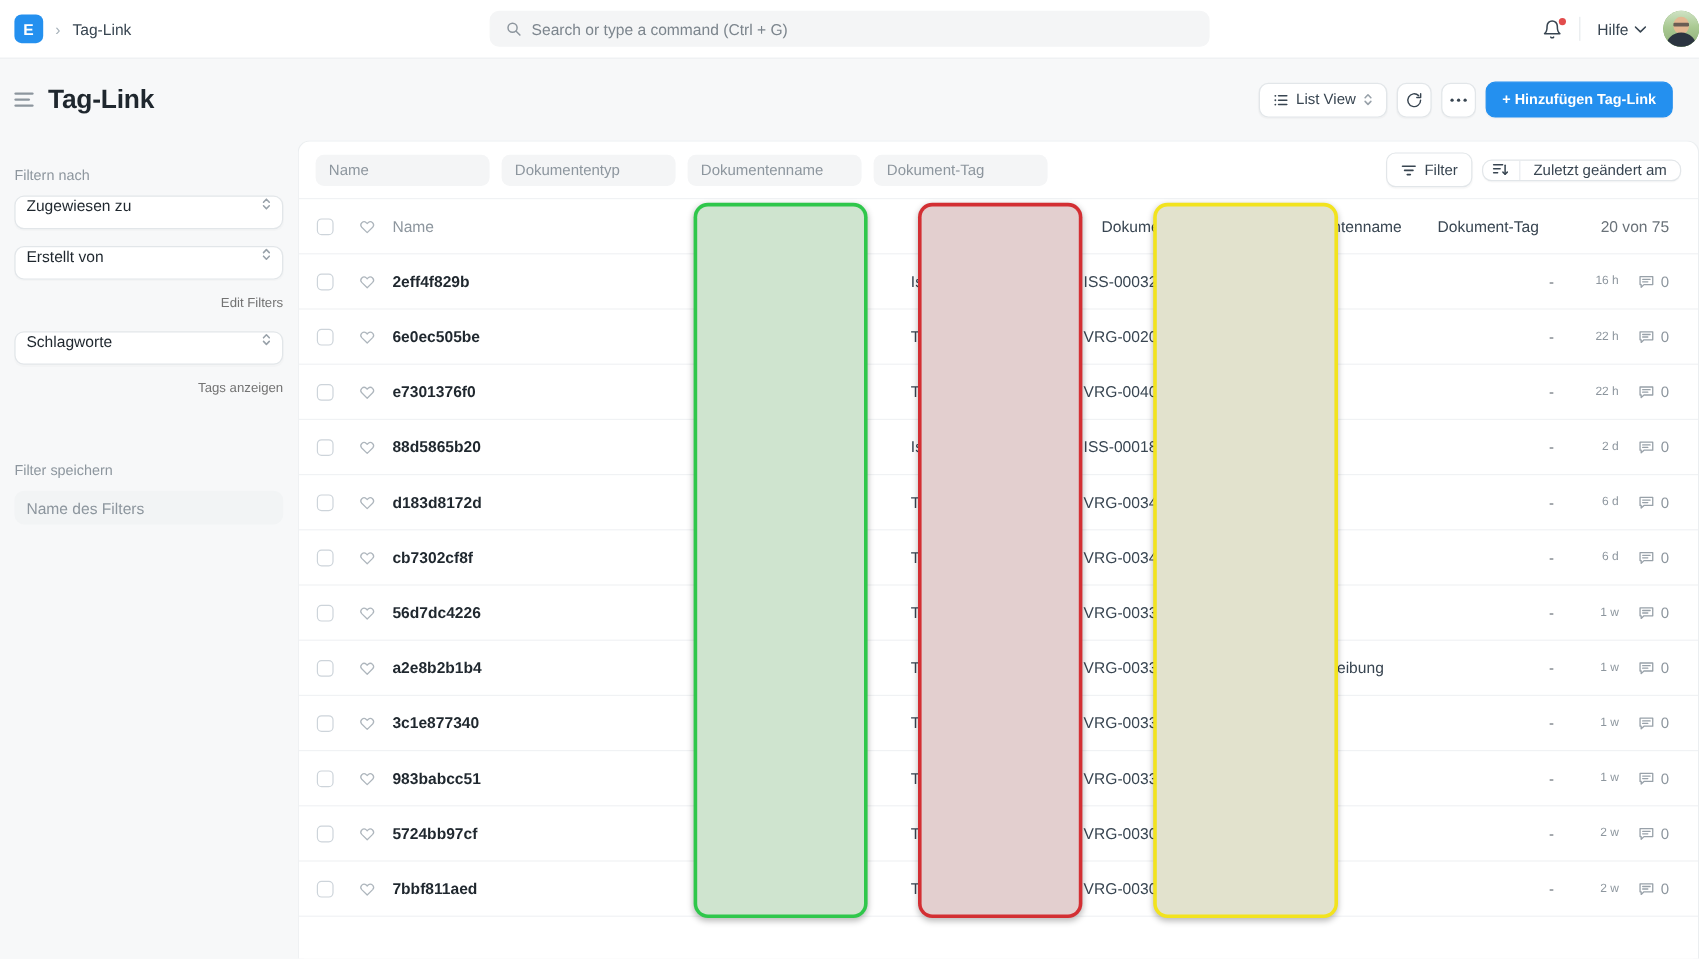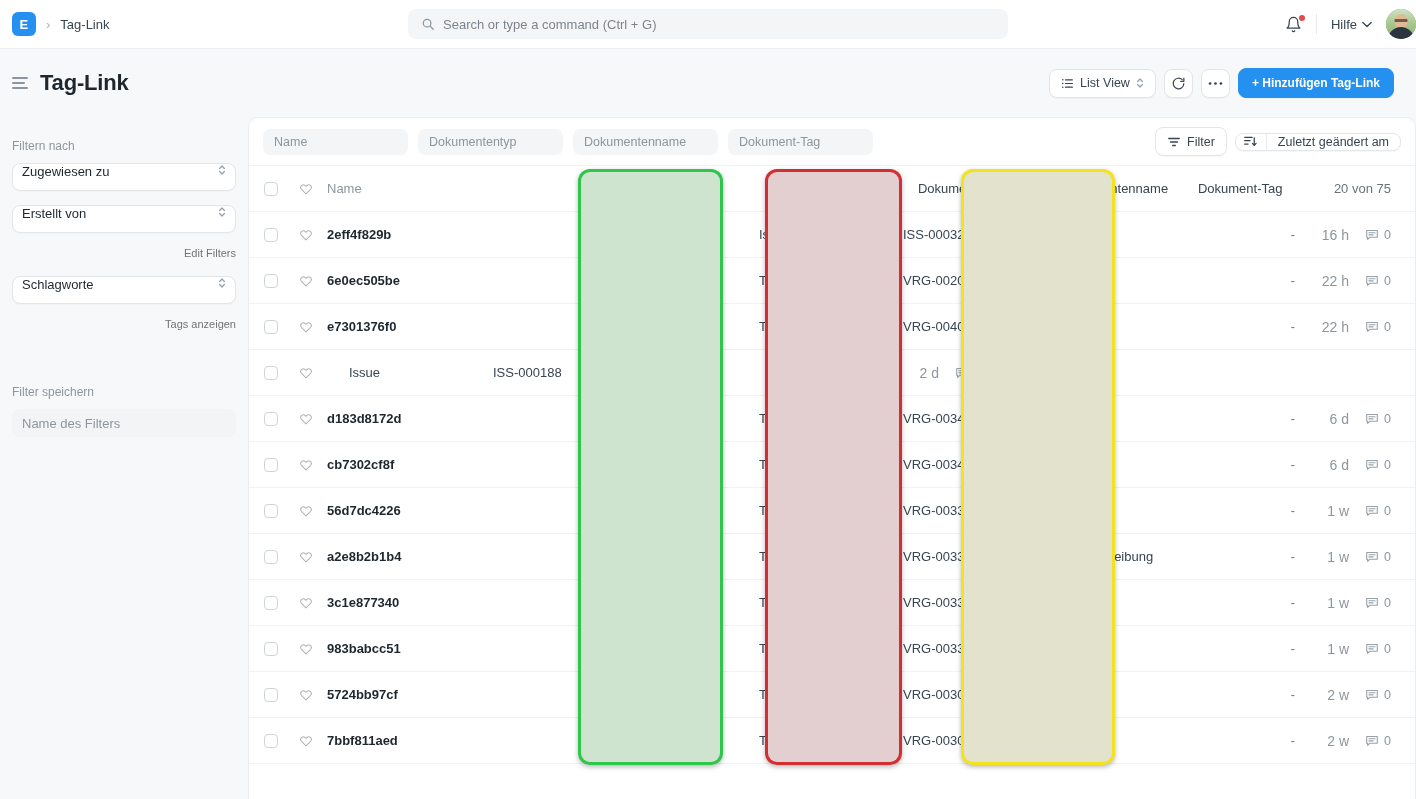--- a/index.html
+++ b/index.html
@@ -167,21 +167,21 @@
     background: #fff; flex: 0 0 14px; cursor: pointer;
   }
   .c-cb { width: 44px; flex: 0 0 44px; display:flex; justify-content:center; align-items:center; }
   .c-heart { width: 26px; flex: 0 0 26px; display:flex; justify-content:center; align-items:center; }
   .c-name { flex: 1 1 auto; padding-left: 8px; font-size: 13px; font-weight: 700; color:#1f272e; }
   .trow.head .c-name { font-weight: 400; font-size: 13px; color:#8d969e; }
   .c-doctype { width: 148px; flex: 0 0 148px; padding-left: 30px; font-size: 13px; color:#384551; }
   .c-docname { width: 148px; flex: 0 0 148px; padding-left: 26px; font-size: 13px; color:#384551; }
   .c-doctag  { width: 150px; flex: 0 0 150px; padding-left: 14px; font-size: 13px; color:#384551; }
   .c-dash    { width: 120px; flex: 0 0 120px; text-align: right; font-size: 12.5px; color:#6a7279; }
-  .c-mod     { width: 54px;  flex: 0 0 54px; text-align: right; font-size: 14px; color:#8d969e; }
+  .c-mod     { width: 54px;  flex: 0 0 54px; text-align: right; font-size: 10px; color:#8d969e; }
   .c-cmt     { width: 66px;  flex: 0 0 66px; display:flex; align-items:center; justify-content:flex-end;
                gap: 5px; padding-right: 24px; font-size: 12.5px; color:#8d969e; }
   .trow.head .c-cnt { margin-left:auto; padding-right: 24px; font-size: 13px; color: #6a7279; }
 
   
   .hl {
     position: absolute; border-radius: 12px; pointer-events: none;
     box-shadow: 0 2px 5px rgba(0,0,0,.28);
   }
   .hl-fill { position:absolute; inset: 3px; border-radius: 9px; }
@@ -459,20 +459,21 @@
           </div>
           <div class="trow">
             <div class="c-cb">
        <span class="cb"></span>
             </div>
      <div class="c-heart">
               <svg width="14" height="14" viewBox="0 0 24 24" fill="none" stroke="#aeb6bd" stroke-width="1.8" stroke-linecap="round" stroke-linejoin="round">
   <path d="M12 20.3 4.2 12.6a4.6 4.6 0 0 1 6.5-6.5l1.3 1.3 1.3-1.3a4.6 4.6 0 0 1 6.5 6.5z"></path>
               </svg>
             </div>
+     <div class="c-name">88d5865b20</div>
      <div class="c-doctype">Issue</div>
      <div class="c-docname">ISS-000188</div>
      <div class="c-doctag">Scope</div>
      <div class="c-dash">-</div>
      <div class="c-mod">2 d</div>
      <div class="c-cmt">
               <svg width="14" height="14" viewBox="0 0 18 18" fill="none" stroke="#98a1a9" stroke-width="1.4" stroke-linecap="round" stroke-linejoin="round">
   <path d="M2.2 3.2h13.6v8.6H6.4L3.4 14.6v-2.8H2.2z"></path>
                 <line x1="5" y1="6.1" x2="13" y2="6.1"></line>
                 <line x1="5" y1="8.8" x2="10.5" y2="8.8"></line>

